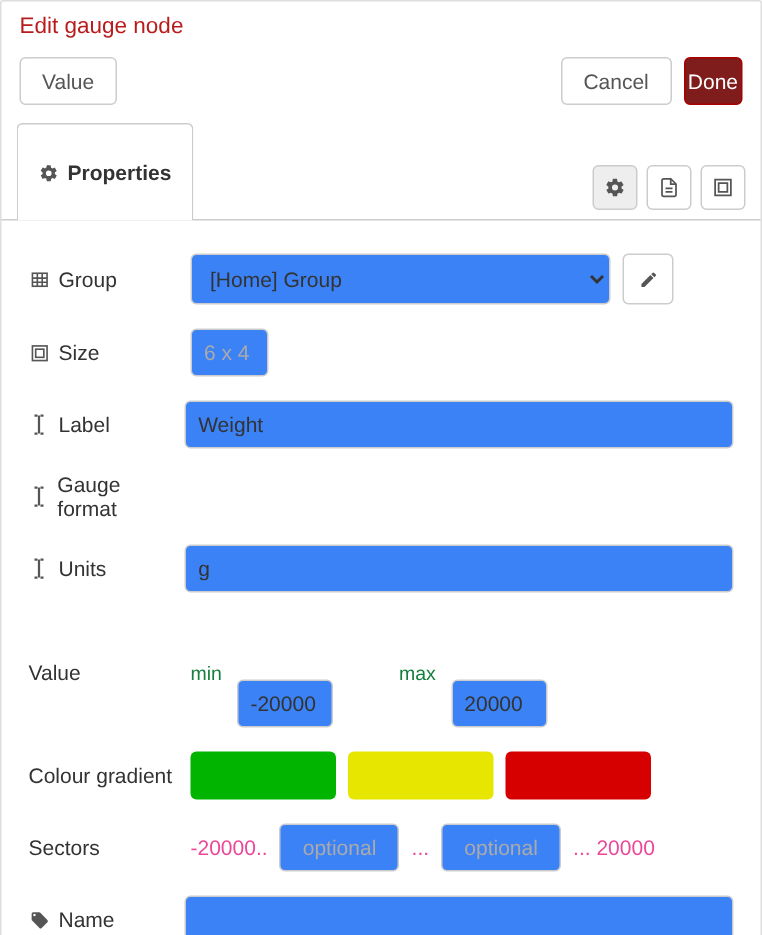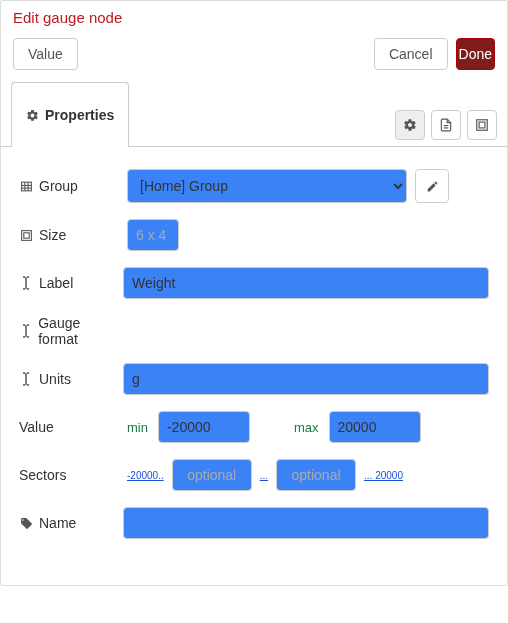--- a/index.html
+++ b/index.html
@@ -107,33 +107,33 @@
     font-size: 14px;
     color: #333;
     background: #3b82f6;
     font-family: inherit;
   }
   input[type=text]::placeholder { color: #aaa; }
   .w-full { width: 380px; }
   .w-select { width: 280px; }
   .w-small { width: 52px; color: #999; }
   .w-type { width: 146px; }
-  .w-range { width: 92px; }
+  .w-range { width: 64px; margin-top: 42px; }
   .w-opt { width: 80px; text-align: center; }
   .pencil {
     width: 34px; height: 34px;
     border: 1px solid #ccc; border-radius: 4px;
     background: #fff;
     display: inline-flex; align-items: center; justify-content: center;
     cursor: pointer;
   }
   .range-sub { font-size: 13px; color: #15803d; margin-right: 2px; }
   .swatches { display: flex; gap: 8px; }
   .swatch { width: 97px; height: 32px; border-radius: 4px; }
-  .sectors-text { color: #1d4ed8; font-size: 10px; text-decoration: underline; }
+  .sectors-text { color: #ec4899; font-size: 14px; }
   svg { display: block; }
 </style>
 </head>
 <body>
 
 <div class="panel">
   <div class="header">Edit gauge node</div>
 
   <div class="button-row">
     <button class="btn">Value</button>
@@ -252,20 +252,30 @@
       <div class="label">
         <span>Value</span>
       </div>
       <span class="range-sub">min</span>
       <input type="text" class="w-range" value="-20000" style="">
       <span style="width:28px"></span>
       <span class="range-sub">max</span>
       <input type="text" class="w-range" value="20000" style="">
     </div>
 
+    <div class="row">
+      <div class="label">
+        <span>Colour gradient</span>
+      </div>
+      <div class="swatches">
+        <div class="swatch" style="background:#00b400"></div>
+        <div class="swatch" style="background:#e6e600"></div>
+        <div class="swatch" style="background:#d60000"></div>
+      </div>
+    </div>
 
     <div class="row">
       <div class="label">
         <span>Sectors</span>
       </div>
       <span class="sectors-text">-20000..</span>
       <input type="text" class="w-opt" placeholder="optional" style="">
       <span class="sectors-text">...</span>
       <input type="text" class="w-opt" placeholder="optional" style="">
       <span class="sectors-text">... 20000</span>

